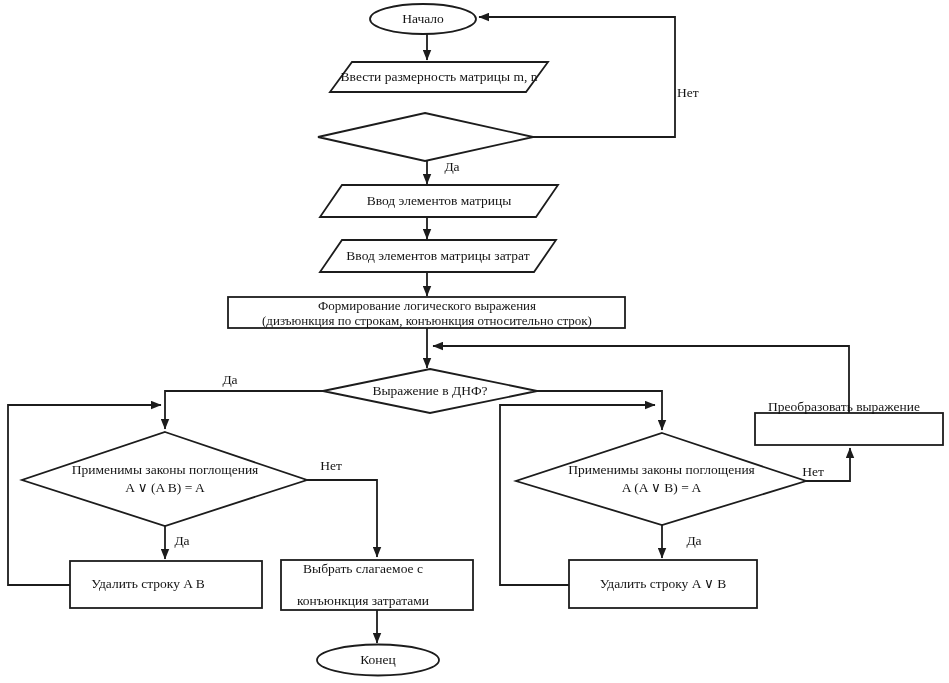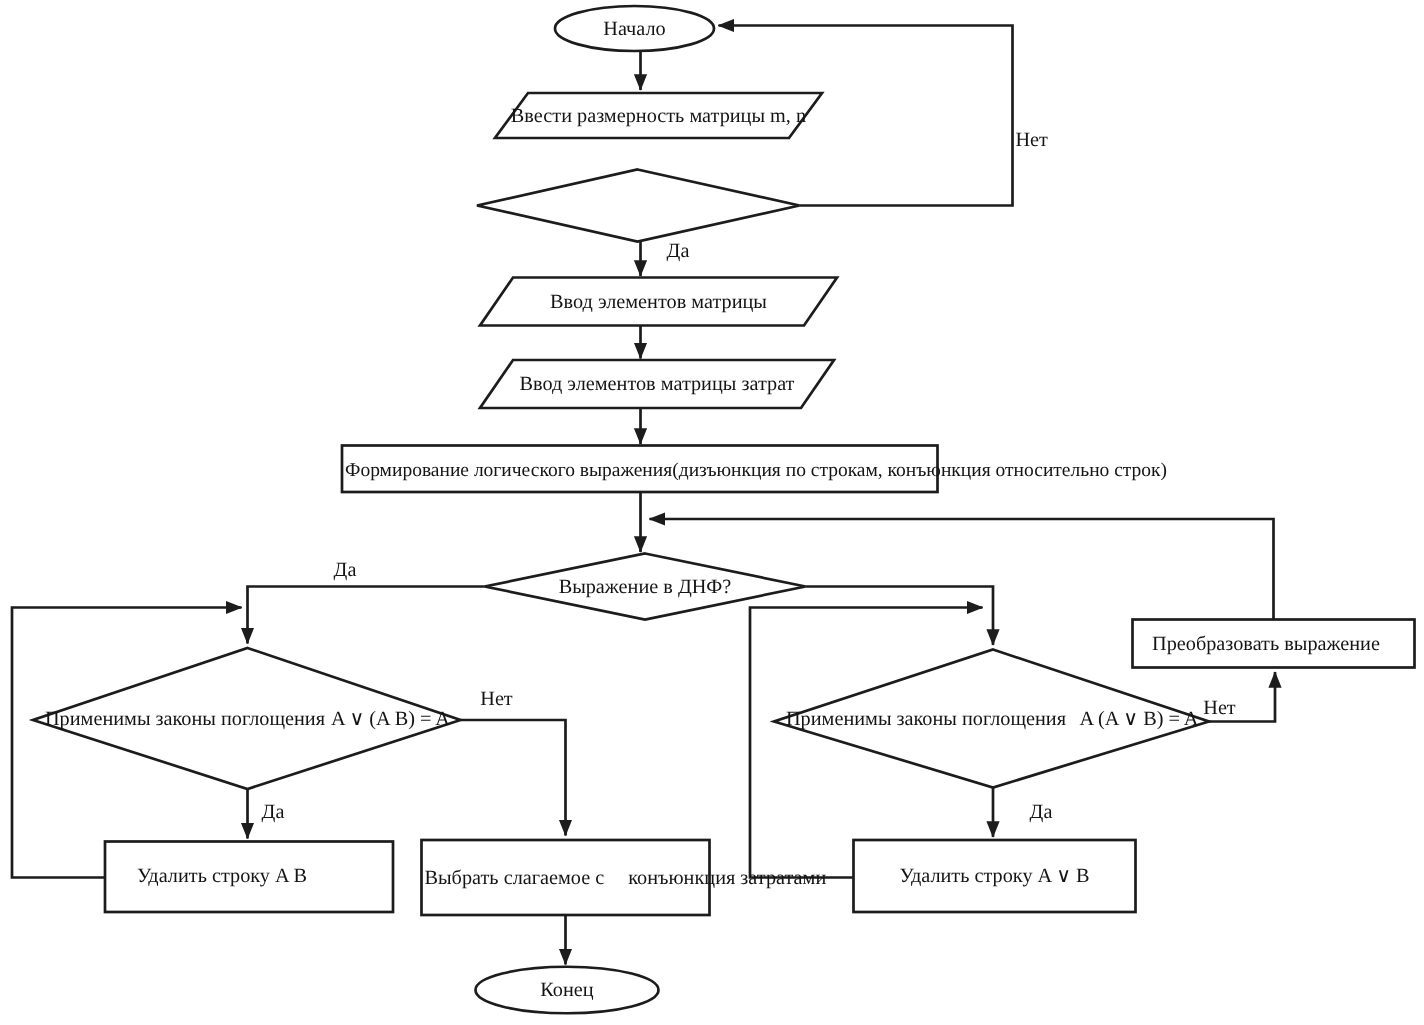--- a/index.html
+++ b/index.html
@@ -18,21 +18,21 @@
   .t {
     position: absolute;
     display: flex;
     align-items: center;
     justify-content: center;
     text-align: center;
     font-size: 13.5px;
     line-height: 16px;
     white-space: nowrap;
   }
-  .col { flex-direction: row; justify-content: space-between; }
+  .col { flex-direction: column; }
   .l { justify-content: flex-start; }
   .small { font-size: 13px; line-height: 15px; }
 </style>
 </head>
 <body>
 
 <div class="canvas">
 
   <svg width="949" height="683" viewBox="0 0 949 683">
     <defs>
@@ -97,21 +97,21 @@
   <div class="t col" style="left:30px;top:434px;width:270px;height:90px;line-height:18px;">
     <div>Применимы законы поглощения</div>
     <div>A ∨ (A B) = A</div>
   </div>
 
   <div class="t col" style="left:524px;top:435px;width:275px;height:88px;line-height:18px;">
     <div>Применимы законы поглощения</div>
     <div>A (A ∨ B) = A</div>
   </div>
 
-  <div class="t" style="left:757px;top:414px;width:174px;height:30px;border-radius:14px;">Преобразовать выражение</div>
+  <div class="t" style="left:757px;top:392px;width:174px;height:30px;border-radius:14px;">Преобразовать выражение</div>
 
   <div class="t" style="left:72px;top:562px;width:152px;height:44px;">Удалить строку A B</div>
 
   <div class="t col" style="left:283px;top:561px;width:160px;height:47px;gap:16px;">
     <div>Выбрать слагаемое с</div>
     <div>конъюнкция затратами</div>
   </div>
 
   <div class="t" style="left:571px;top:561px;width:184px;height:45px;">Удалить строку A ∨ B</div>
 

